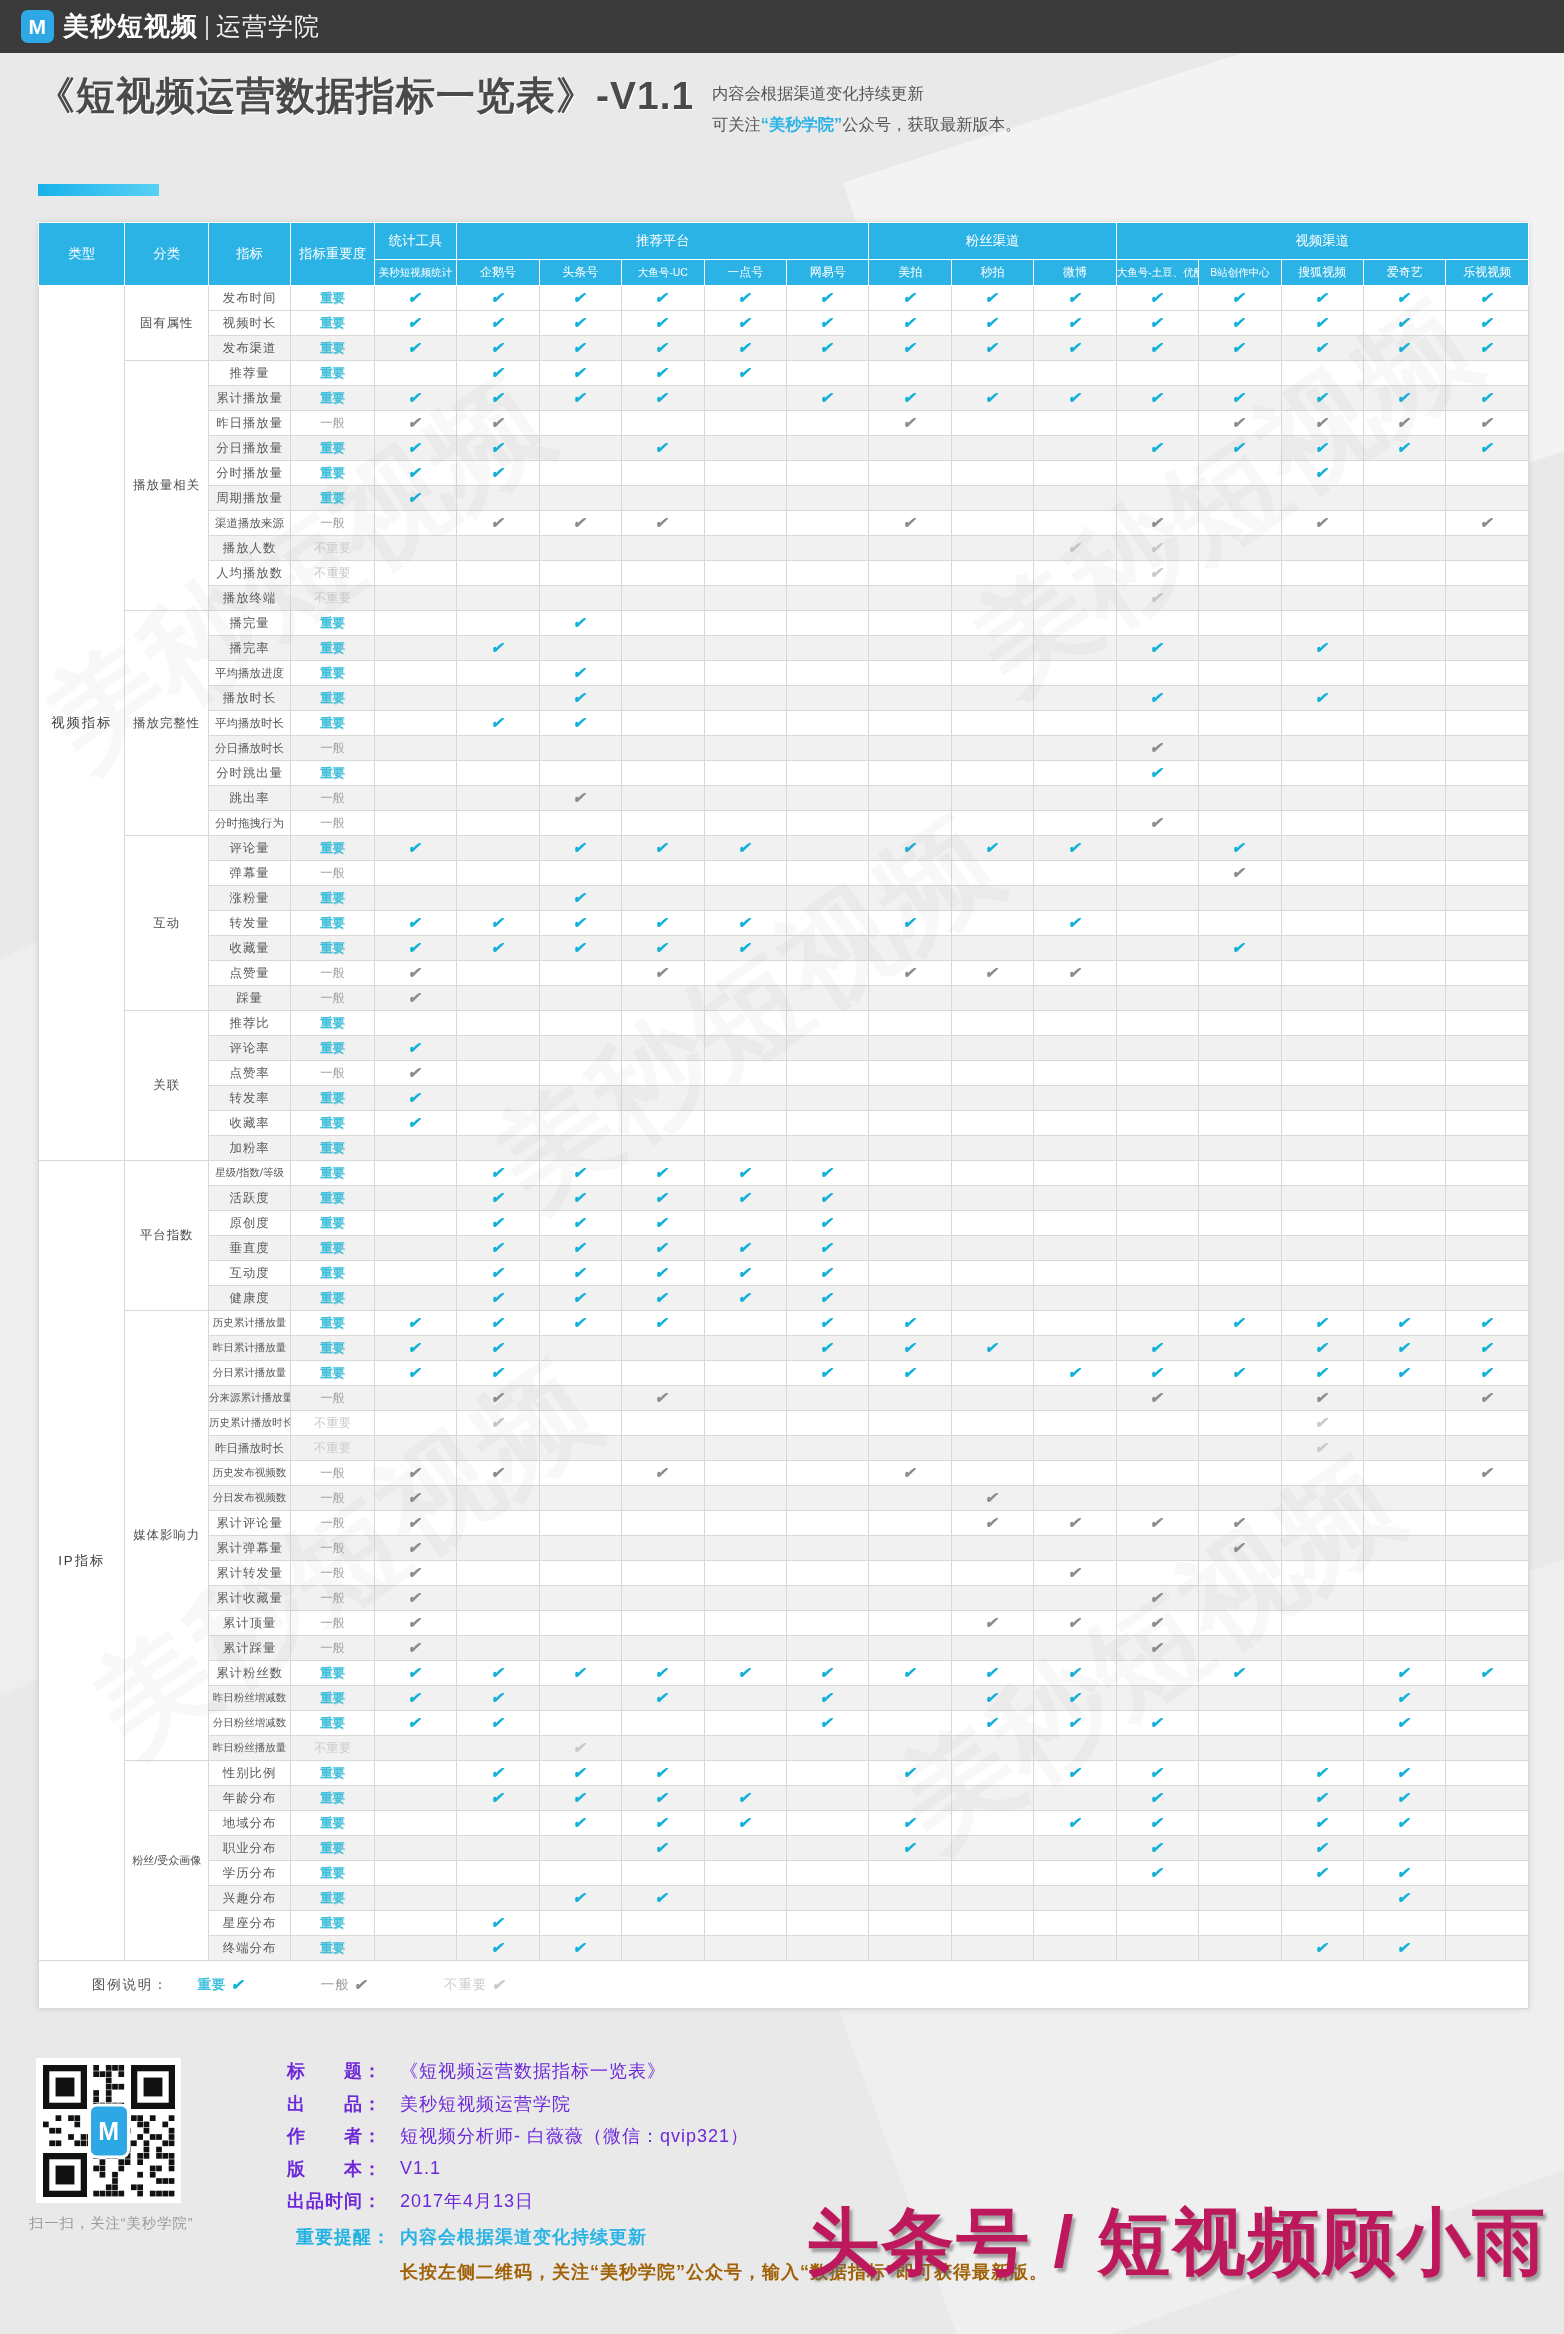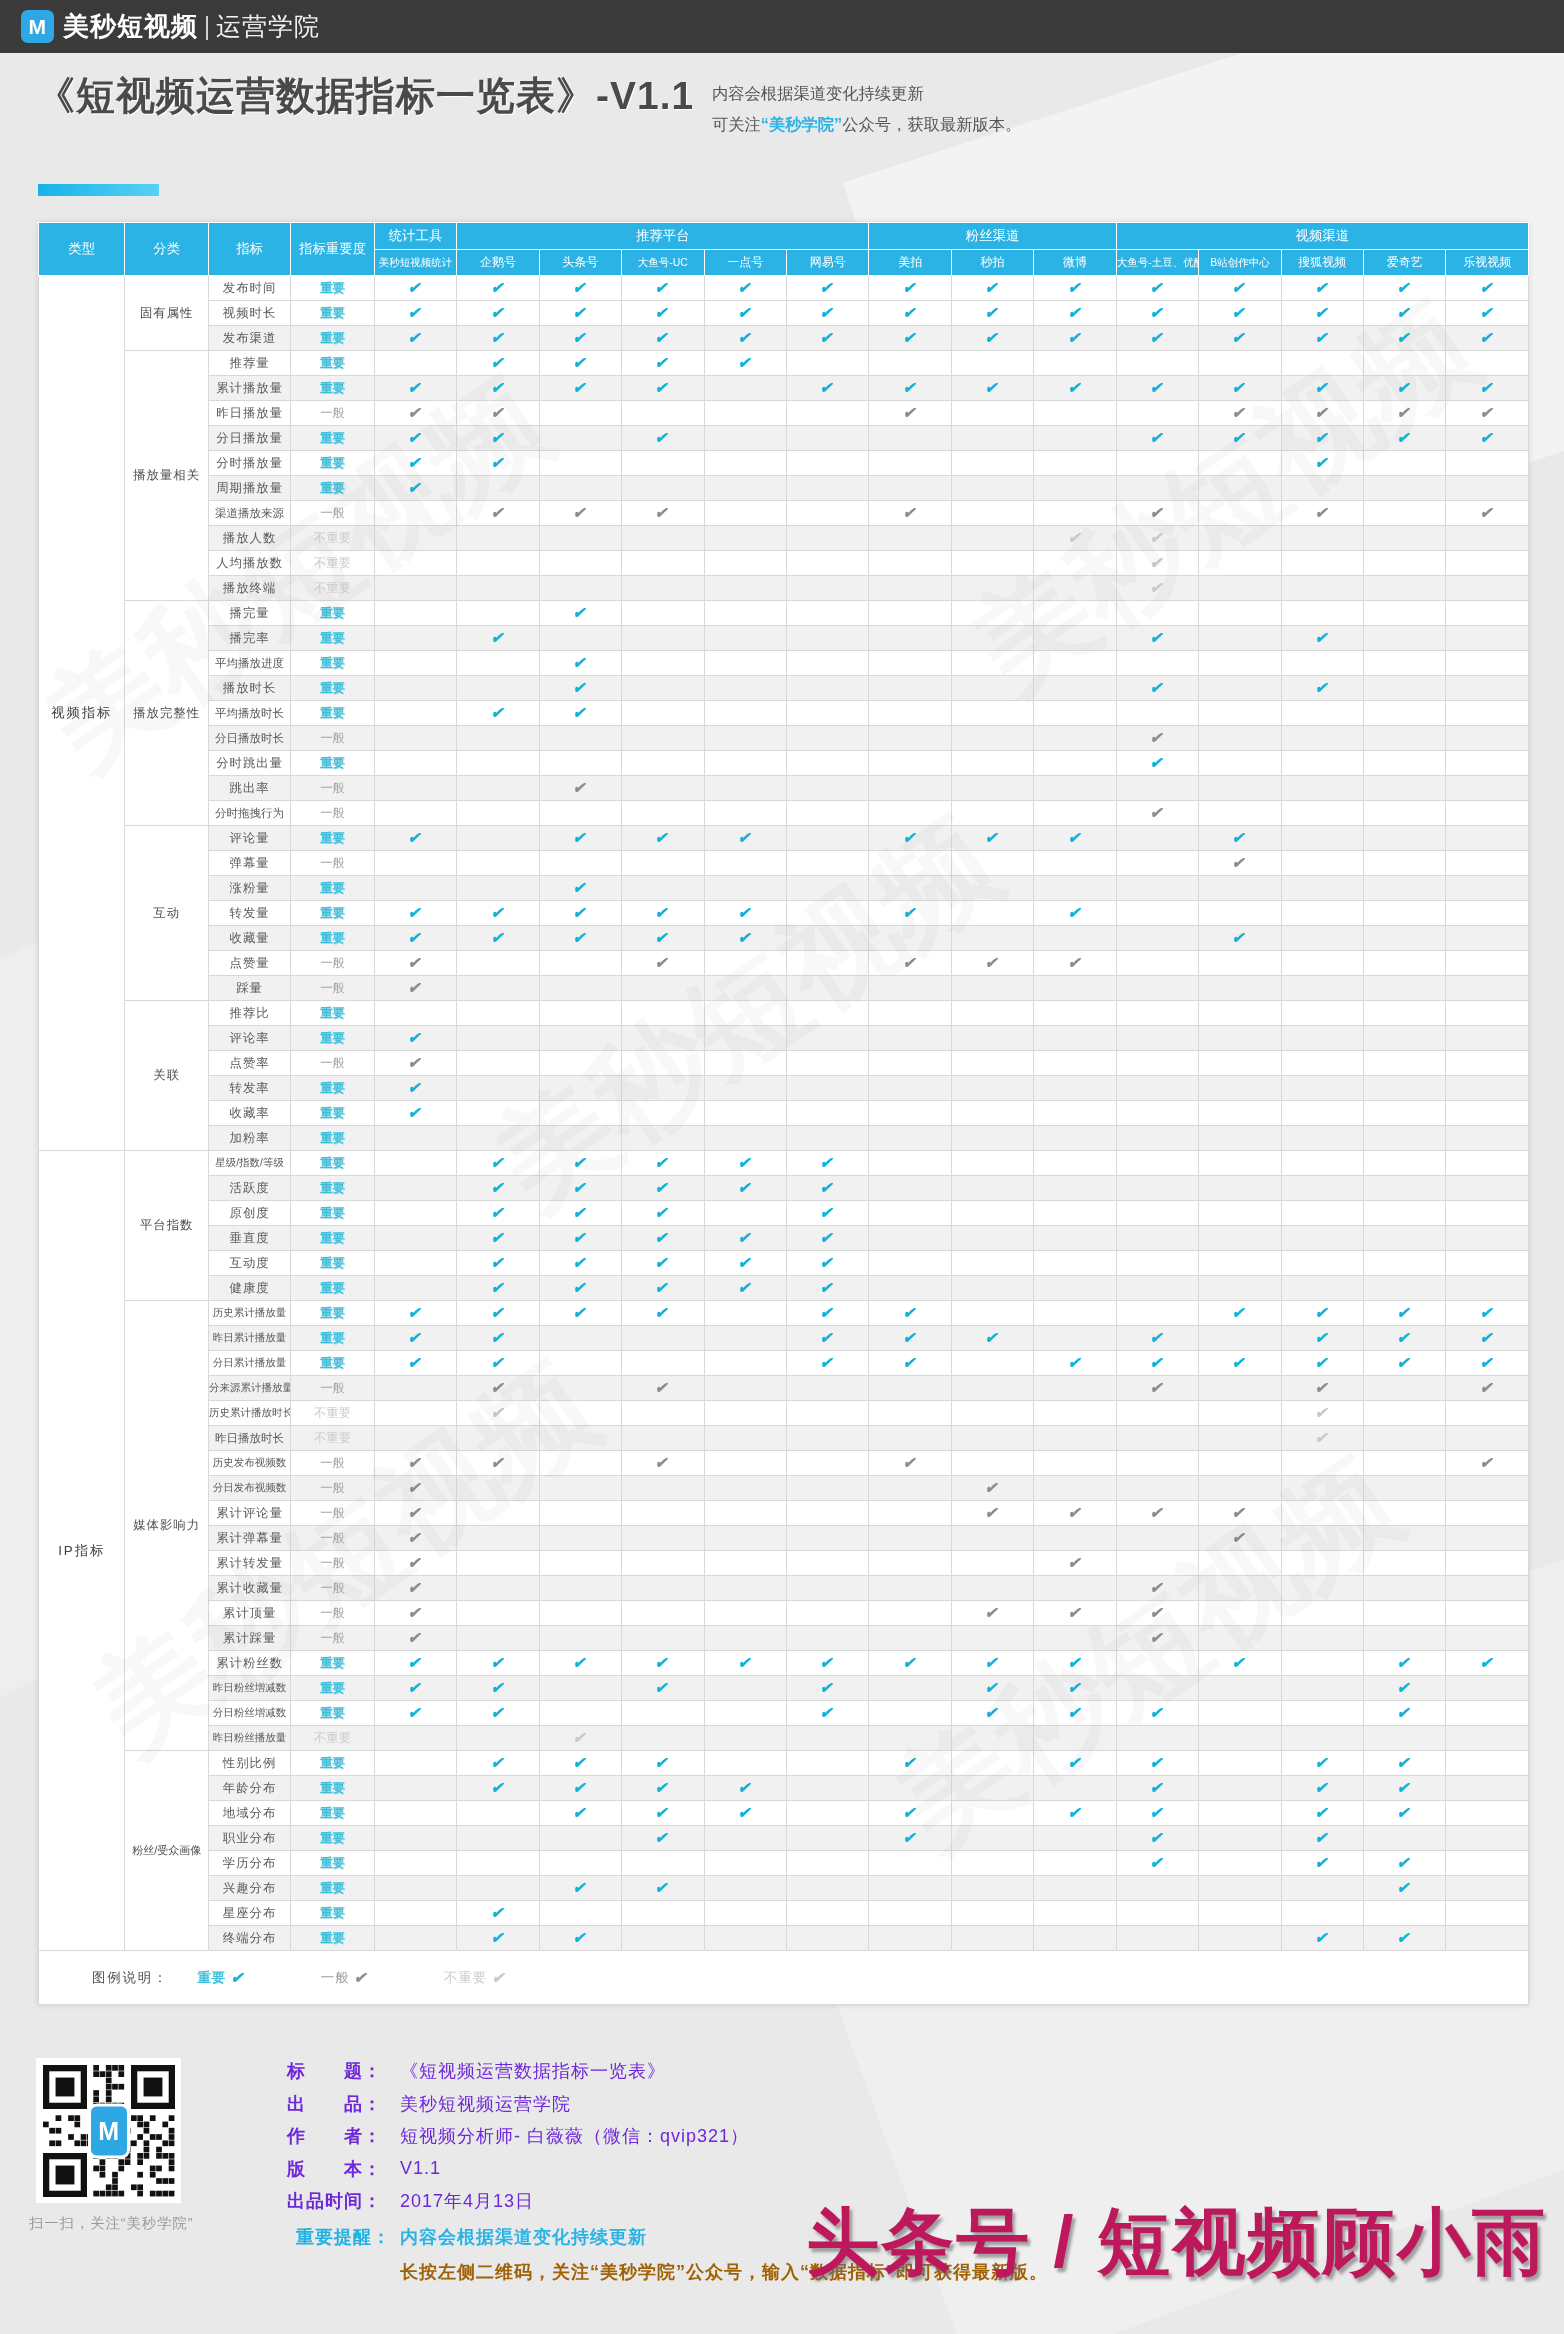--- a/index.html
+++ b/index.html
@@ -23,21 +23,21 @@
   .hero-title { position:absolute; left:36px; top:69px; font-size:39px; font-weight:bold; color:#4a4a4a; letter-spacing:1px; z-index:4; text-shadow:1px 1px 0 #fff; }
   .accent-bar { position:absolute; left:38px; top:184px; width:121px; height:12.4px; background:linear-gradient(90deg,#17b2e9,#59d0f4); z-index:4; }
   .hero-notes { position:absolute; left:712px; top:78px; font-size:16.3px; color:#555; line-height:31px; z-index:4; }
   .note-brand { color:#2bb3e6; font-weight:bold; }
 
   
   .table-wrap { position:absolute; left:38px; top:222px; width:1491px; z-index:3; background:#fff; box-shadow:0 0 5.7px rgba(0,0,0,0.12); }
   table { border-collapse:collapse; table-layout:fixed; width:1491px; }
   th, td { border:1px solid #d8d8d8; text-align:center; vertical-align:middle; overflow:hidden; white-space:nowrap; }
   thead th { background:#2bb3e6; color:#fff; font-weight:normal; border:1px solid rgba(255,255,255,0.55); }
-  thead .group-header { font-size:13.4px; height:27px; }
+  thead .group-header { font-size:13.4px; height:37px; }
   thead .fixed-header { font-size:13.4px; }
   thead .channel-header { font-size:12px; height:26px; }
   thead .channel-header.small { font-size:10.5px; }
   tbody td { background:#fff; color:#555; }
   .body-row { height:25px; }
   .body-row.shade .cellbg { background:#f1f1f1; }
   .sec-start td { border-top:1.9px solid #b0b0b0; }
   .type-cell { font-size:13.4px; color:#404040; background:#fff !important; letter-spacing:1.9px; }
   .category-cell { font-size:12.4px; color:#4e4e4e; background:#fff !important; letter-spacing:1px; }
   .category-cell.small { font-size:11px; letter-spacing:0; }
@@ -45,21 +45,21 @@
   .indicator-cell.m { font-size:11.5px; letter-spacing:0; }
   .indicator-cell.s { font-size:10.5px; letter-spacing:0; }
   .imp-important { color:#3ec0dd; font-weight:bold; font-size:12.4px; text-shadow:0.5px 0.5px 0 rgba(0,140,170,0.25); }
   .imp-normal { color:#a5a5a5; font-size:12.4px; }
   .imp-minor { color:#cbcbcb; font-size:12.4px; }
   .check { display:inline-block; font-weight:bold; font-size:15.3px; transform:skewX(-12deg); line-height:1; }
   .chk-important { color:#14b1d9; }
   .chk-normal { color:#8d8d8d; }
   .chk-minor { color:#c9c9c9; }
 
-  tfoot td { height:54px; background:#fff; border-top:1.9px solid #b0b0b0; }
+  tfoot td { height:48px; background:#fff; border-top:1.9px solid #b0b0b0; }
   .legend { display:flex; align-items:center; padding-left:53px; gap:0; }
   .legend-label { font-size:13.4px; color:#4f4f4f; letter-spacing:1.9px; margin-right:29px; }
   .legend-item { display:flex; align-items:center; margin-right:75px; font-size:13.4px; letter-spacing:1px; }
   .legend-item .check { margin-left:5.7px; }
   .leg-important { color:#3ec0dd; font-weight:bold; }
   .leg-normal { color:#9b9b9b; }
   .leg-minor { color:#cbcbcb; }
 
   
   .tbl-watermark { position:absolute; font-size:115px; font-weight:bold; color:rgba(120,120,120,0.055); transform:rotate(-35deg); pointer-events:none; white-space:nowrap; z-index:6; }

